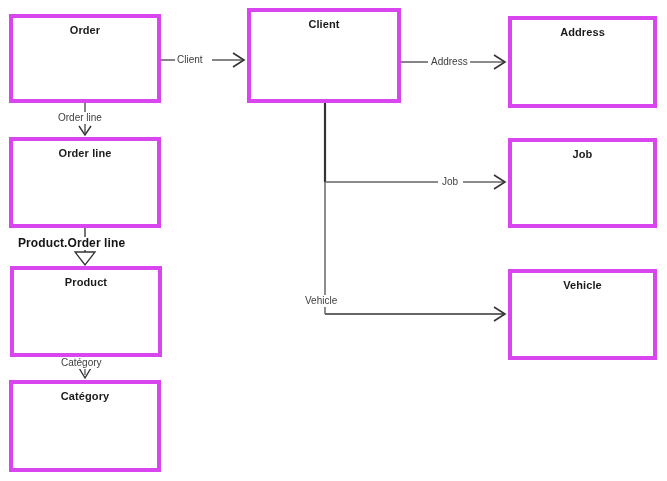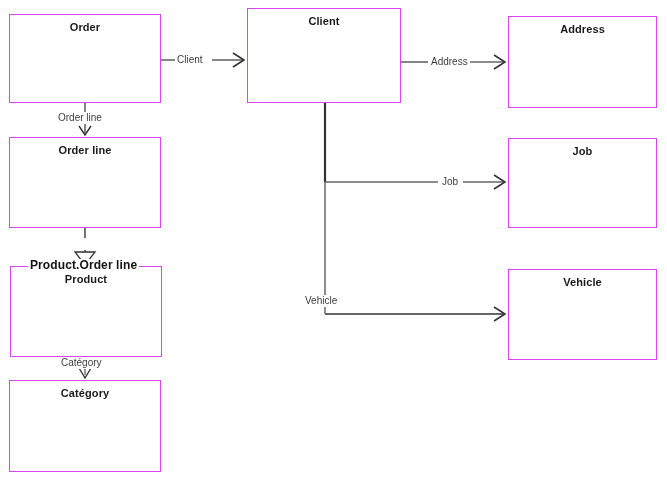--- a/index.html
+++ b/index.html
@@ -16,21 +16,21 @@
     position: relative;
     width: 667px;
     height: 481px;
     background: #ffffff;
     overflow: hidden;
   }
   .entity-box {
     position: absolute;
     box-sizing: border-box;
     background: #ffffff;
-    border: 1px solid #d946ef;
+    border: 4px solid #d946ef;
   }
   .entity-title {
     position: absolute;
     top: 5px;
     left: 0;
     right: 0;
     text-align: center;
     font-size: 11px;
     font-weight: bold;
     color: #1a1a1a;
@@ -145,21 +145,21 @@
   </div>
 
   <div class="entity-box" style="left:508px; top:269px; width:149px; height:91px;">
     <div class="entity-title">Vehicle</div>
   </div>
 
   <div class="edge-label" style="left:175px; top:54px;">Client</div>
 
   <div class="edge-label" style="left:56px; top:112px;">Order line</div>
 
-  <div class="edge-label strong" style="left:28px; top:237px;margin-top:22px;">Product.Order line</div>
+  <div class="edge-label strong" style="left:16px; top:237px;">Product.Order line</div>
 
   <div class="edge-label" style="left:59px; top:357px;">Catégory</div>
 
   <div class="edge-label" style="left:429px; top:56px;">Address</div>
 
   <div class="edge-label" style="left:440px; top:176px;">Job</div>
 
   <div class="edge-label" style="left:303px; top:295px;">Vehicle</div>
 
 </div>

